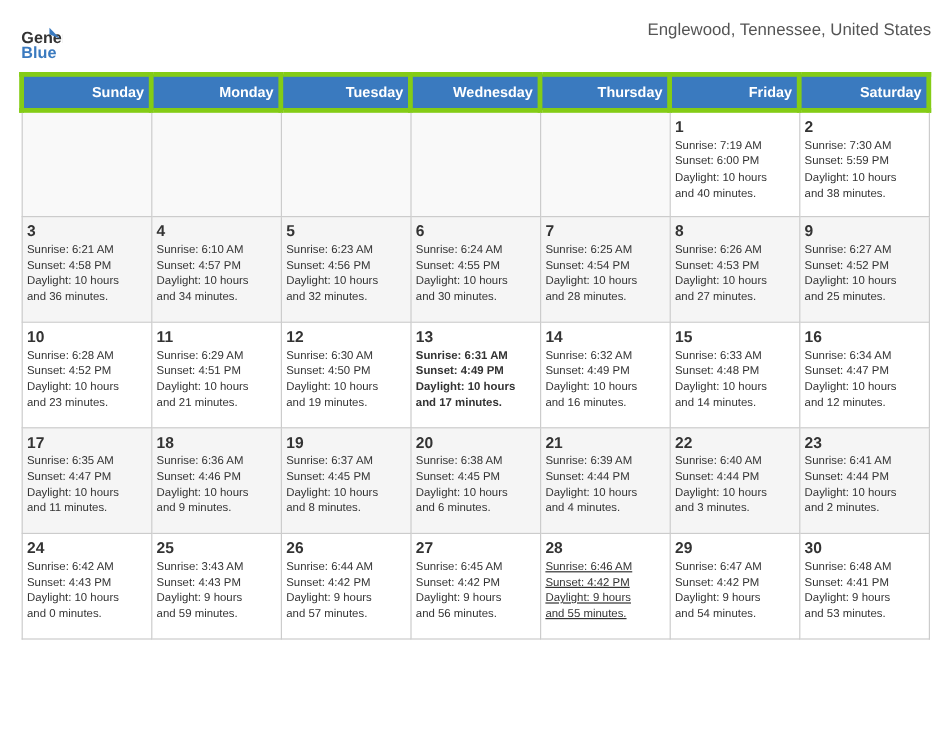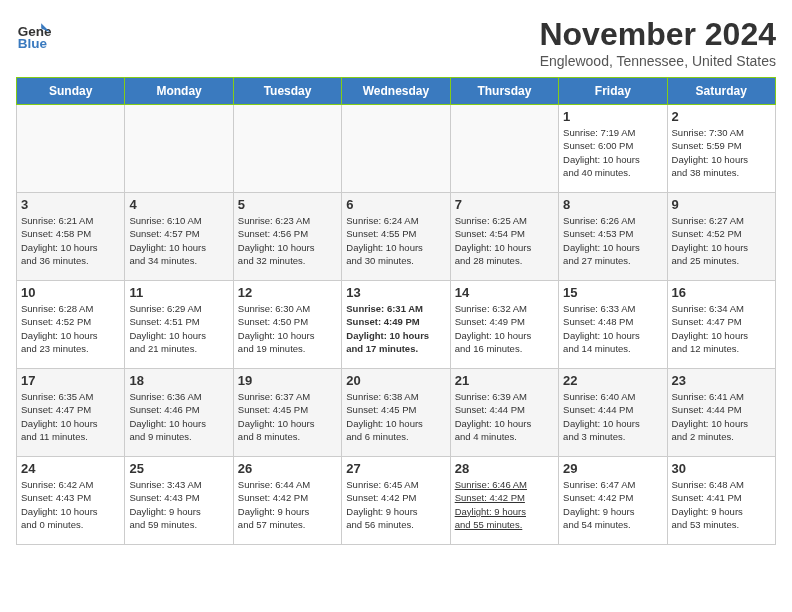--- a/index.html
+++ b/index.html
@@ -41,22 +41,22 @@
       width: 100%;
       border-collapse: collapse;
       table-layout: fixed;
     }
     thead tr th {
       background-color: #3a7abf;
       color: #fff;
       font-size: 12px;
       font-weight: bold;
       padding: 6px 4px;
-      text-align: center;
-      border: 1px solid #84cc16;
+      text-align: right;
+      border: 4px solid #84cc16;
     }
     tbody tr td {
       vertical-align: top;
       border: 1px solid #ccc;
       padding: 4px;
       font-size: 10px;
       color: #333;
       height: 88px;
       background: #fff;
     }
@@ -83,21 +83,20 @@
 
 <div class="header-area">
   <div class="logo">
     <svg class="logo-icon" viewBox="0 0 40 40">
       <text x="2" y="22" font-size="15" font-weight="bold" fill="#333">General</text>
       <text x="2" y="36" font-size="15" font-weight="bold" fill="#3a7abf">Blue</text>
       <polygon points="28,8 38,18 28,14" fill="#3a7abf"></polygon>
     </svg>
   </div>
   <div class="title-area">
-    <div class="month-title">November 2024</div>
     <div class="location">Englewood, Tennessee, United States</div>
   </div>
 </div>
 
 <table>
   <thead>
     <tr>
     <th>Sunday</th>
         <th>Monday</th>
         <th>Tuesday</th>

